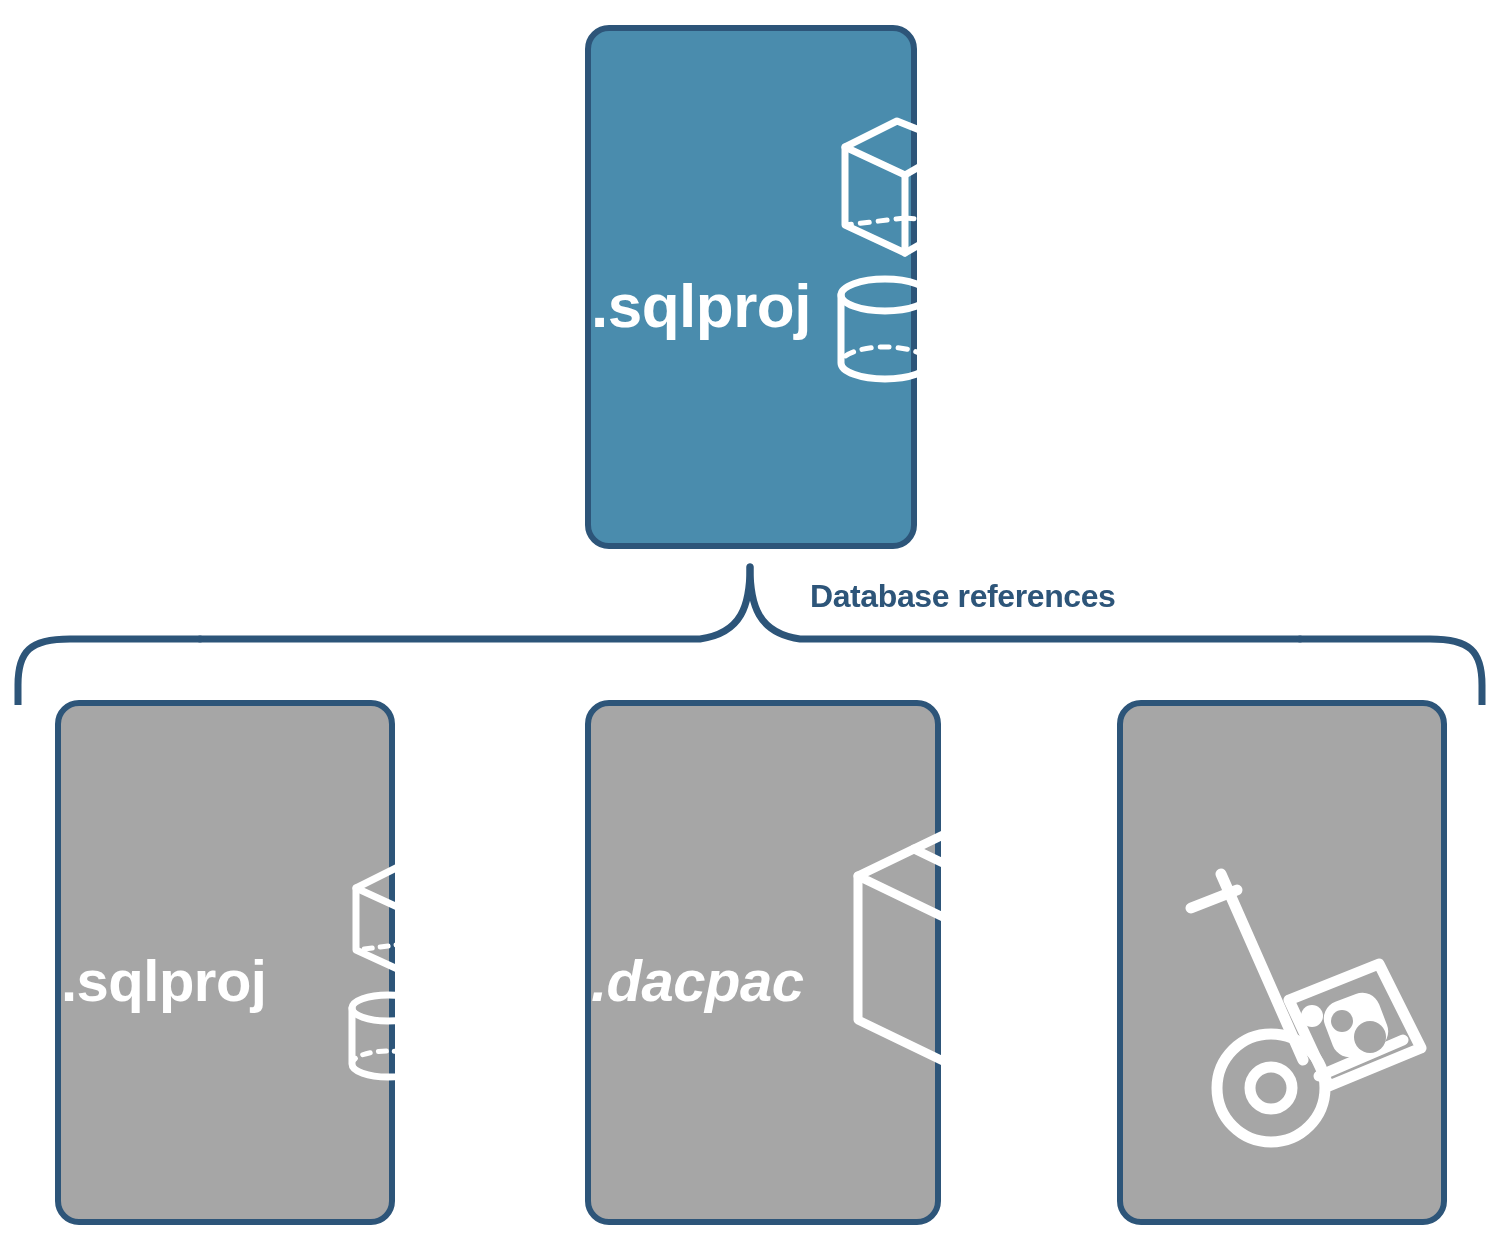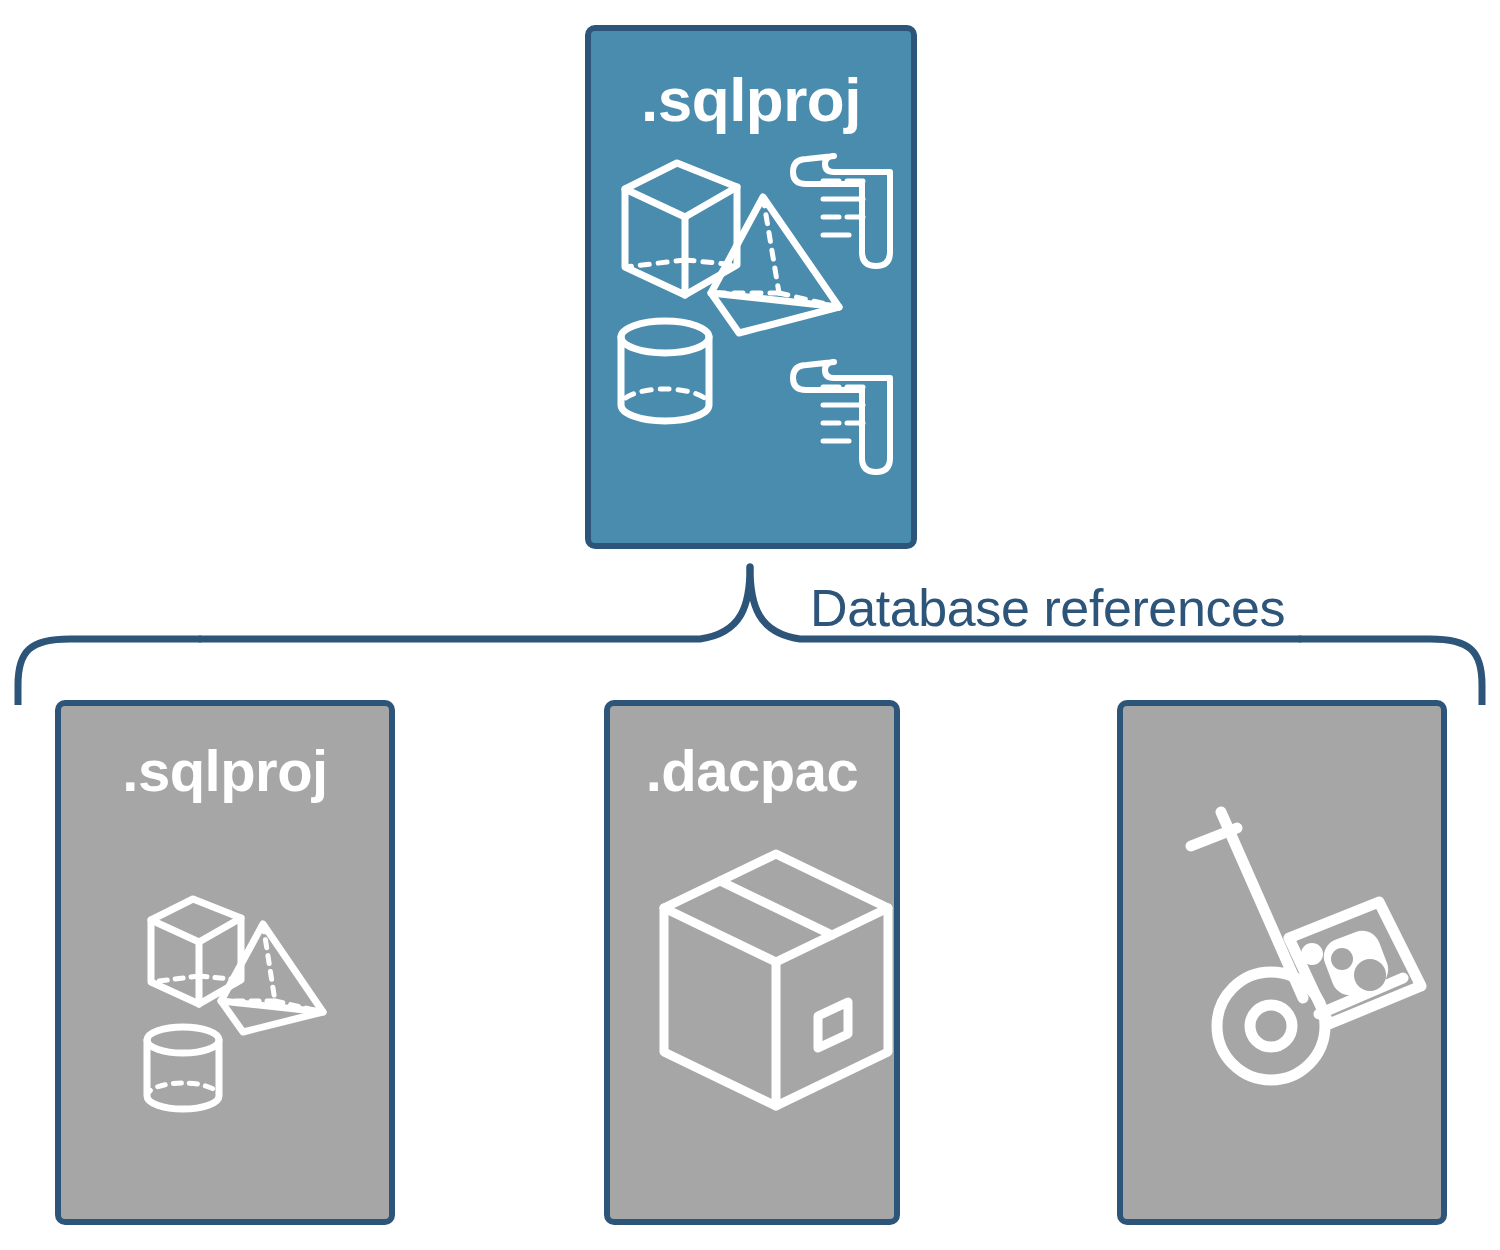--- a/index.html
+++ b/index.html
@@ -16,24 +16,24 @@
     width: 1500px;
     height: 1250px;
     background: #ffffff;
     overflow: hidden;
   }
 
   
   .card {
     position: absolute;
     box-sizing: border-box;
-    border-radius: 10px;
+    border-radius: 24px;
     border: 6px solid #2D5579;
     display: flex;
-    flex-direction: column;
+    flex-direction: row;
     align-items: center;
   }
   .card.primary {
     background: #4A8CAD;
   }
   .card.secondary {
     background: #A6A6A6;
   }
   .card-title {
     color: #ffffff;
@@ -68,24 +68,25 @@
   }
 
   
   #card-sqlproj-ref {
     left: 55px;
     top: 700px;
     width: 340px;
     height: 525px;
   }
   #card-dacpac {
-    left: 604px;
+    left: 585px;
     top: 700px;
-    width: 296px;
+    width: 356px;
     height: 525px;
+    font-style: italic;
   }
   #card-nupkg {
     left: 1117px;
     top: 700px;
     width: 330px;
     height: 525px;
   }
   .card.secondary .card-title {
     font-size: 58px;
     margin-top: 36px;
@@ -97,22 +98,22 @@
     left: 0;
     top: 545px;
     width: 1500px;
     height: 160px;
     pointer-events: none;
   }
   #bracket-label {
     position: absolute;
     left: 810px;
     top: 578px;
-    font-size: 52px;
-    font-weight: normal;
+    font-size: 32px;
+    font-weight: bold;
     color: #2D5579;
     letter-spacing: -0.4px;
     white-space: nowrap;
     user-select: none;
   }
 </style>
 </head>
 <body>
 
 <div id="canvas">

